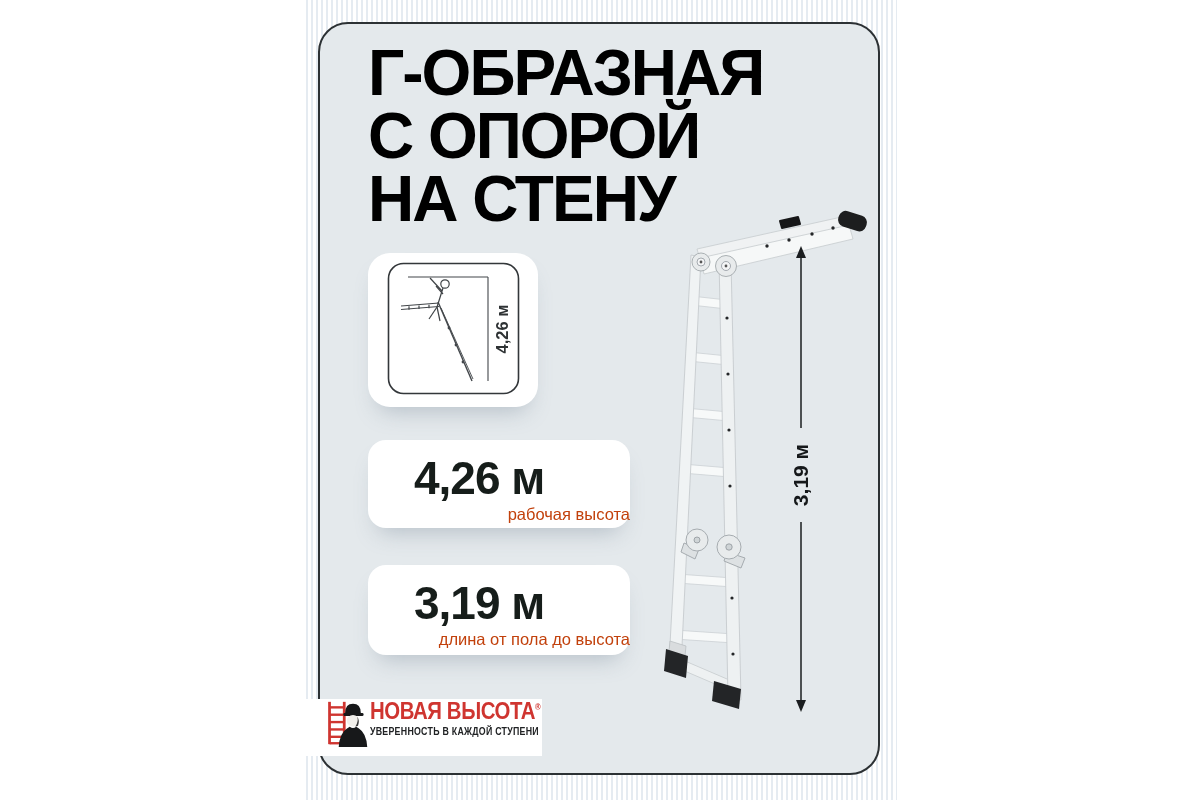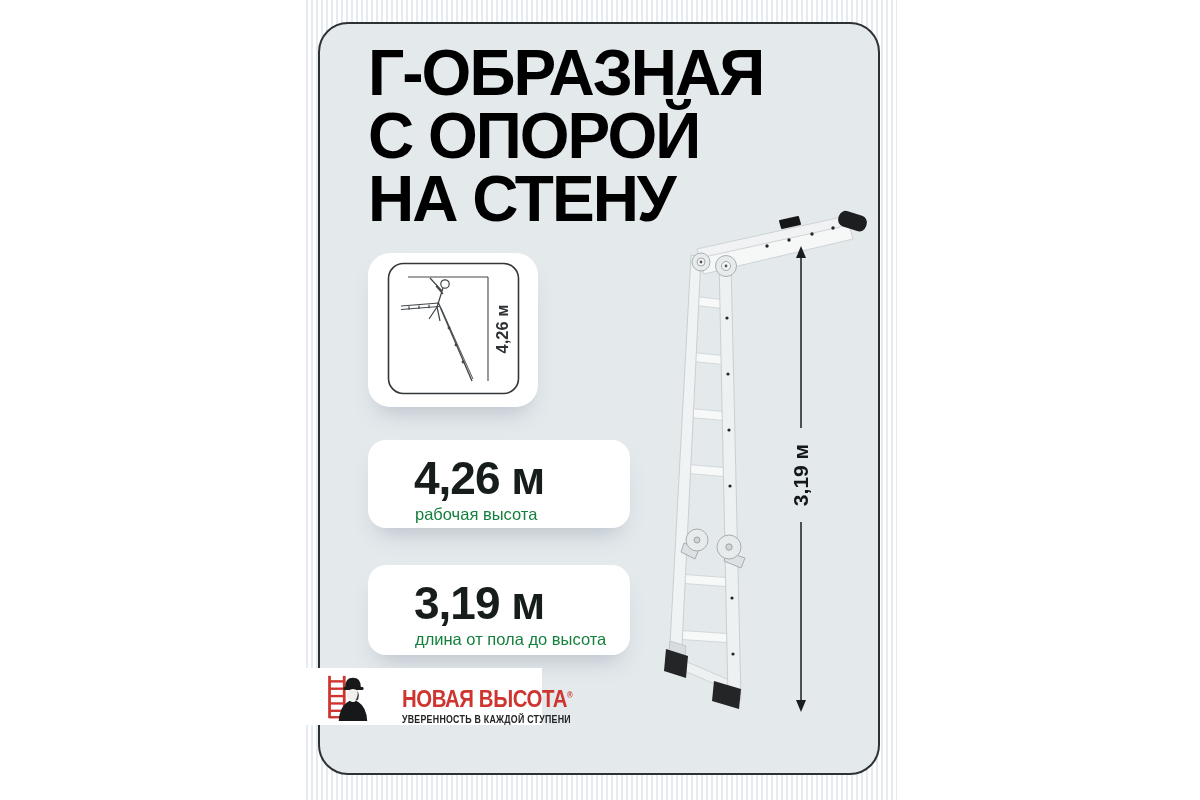--- a/index.html
+++ b/index.html
@@ -13,24 +13,24 @@
         letter-spacing:-2px;color:#000000;}
   .diagram-card{position:absolute;left:368px;top:253px;width:170px;height:154px;background:#ffffff;
         border-radius:22px;box-shadow:0 14px 22px -10px rgba(125,140,155,.45);}
   .diagram-card svg{display:block;}
   .pill{position:absolute;left:368px;width:262px;background:#ffffff;border-radius:18px;
         box-shadow:0 14px 22px -10px rgba(125,140,155,.45);box-sizing:border-box;}
   .pill-1{top:440px;height:88px;}
   .pill-2{top:565px;height:90px;}
   .pill .value{margin:15px 0 0 46px;font-size:46px;line-height:1;font-weight:bold;
         letter-spacing:-1px;color:#161d1a;}
-  .pill .label{margin:4px 0 0 47px;font-size:16.5px;color:#15803d;}
+  .pill .label{margin:4px 0 0 47px;font-size:16.5px;color:#c2410c;text-align:right;}
   .ladder-wrap{position:absolute;left:630px;top:195px;width:260px;height:525px;}
-  .logo-box{position:absolute;left:299px;top:668px;width:243px;height:57px;background:#ffffff;
-        display:flex;align-items:flex-end;padding-left:25px;box-sizing:border-box;gap:32px;}
+  .logo-box{position:absolute;left:299px;top:699px;width:243px;height:57px;background:#ffffff;
+        display:flex;align-items:flex-start;padding-left:25px;box-sizing:border-box;}
   .logo-icon{flex:0 0 auto;margin-right:2px;}
   .logo-text{margin-left:-2px;}
   .brand{font-size:24px;font-weight:bold;color:#cf3530;transform:scaleX(.85);transform-origin:left center;
         white-space:nowrap;letter-spacing:-.5px;line-height:1;}
   .brand sup{font-size:9px;font-weight:bold;vertical-align:9px;letter-spacing:0;}
   .tagline{font-size:10px;font-weight:bold;color:#202224;transform:scaleX(.88);transform-origin:left center;
         white-space:nowrap;letter-spacing:.3px;margin-top:3px;}
 </style>
 </head>
 <body>

